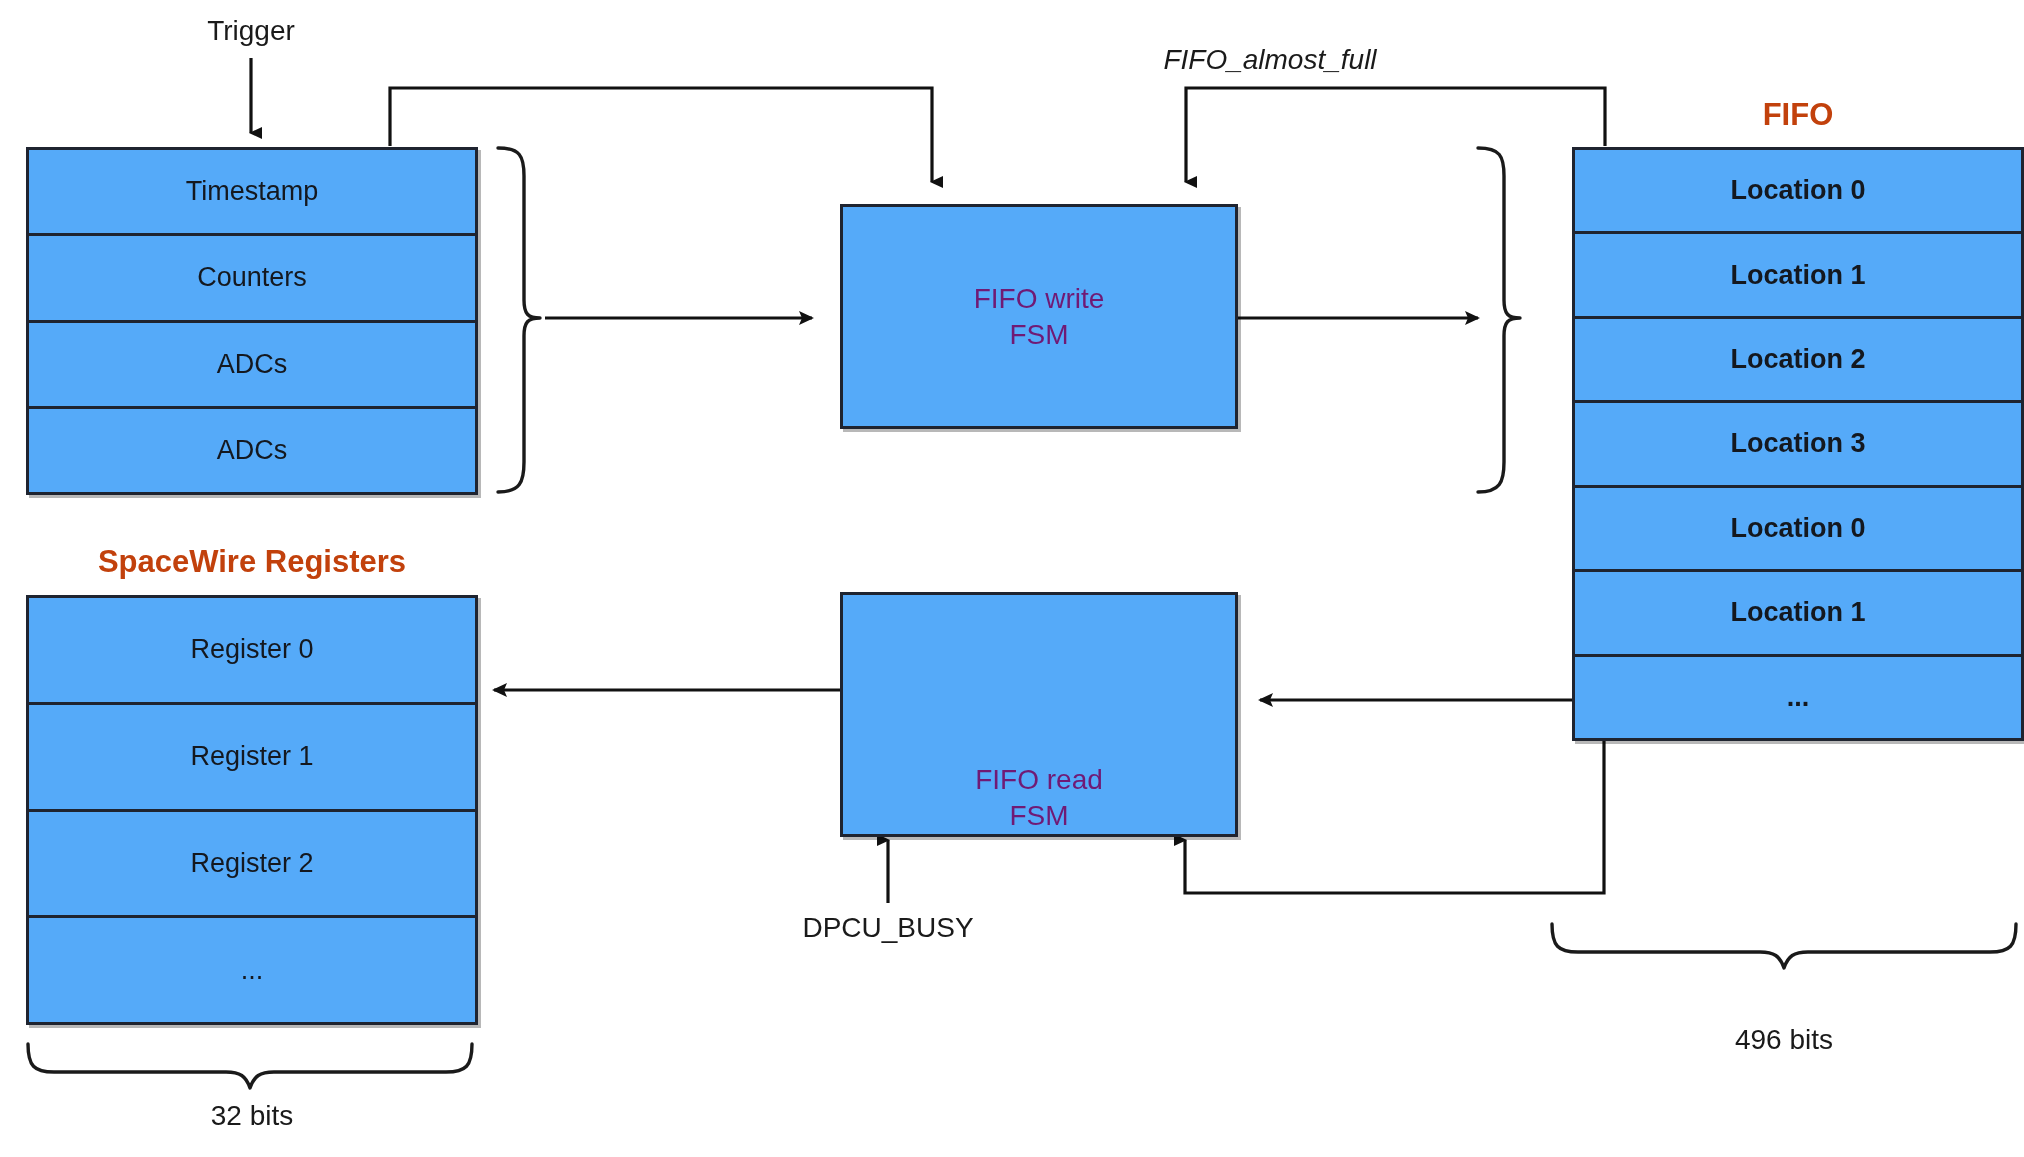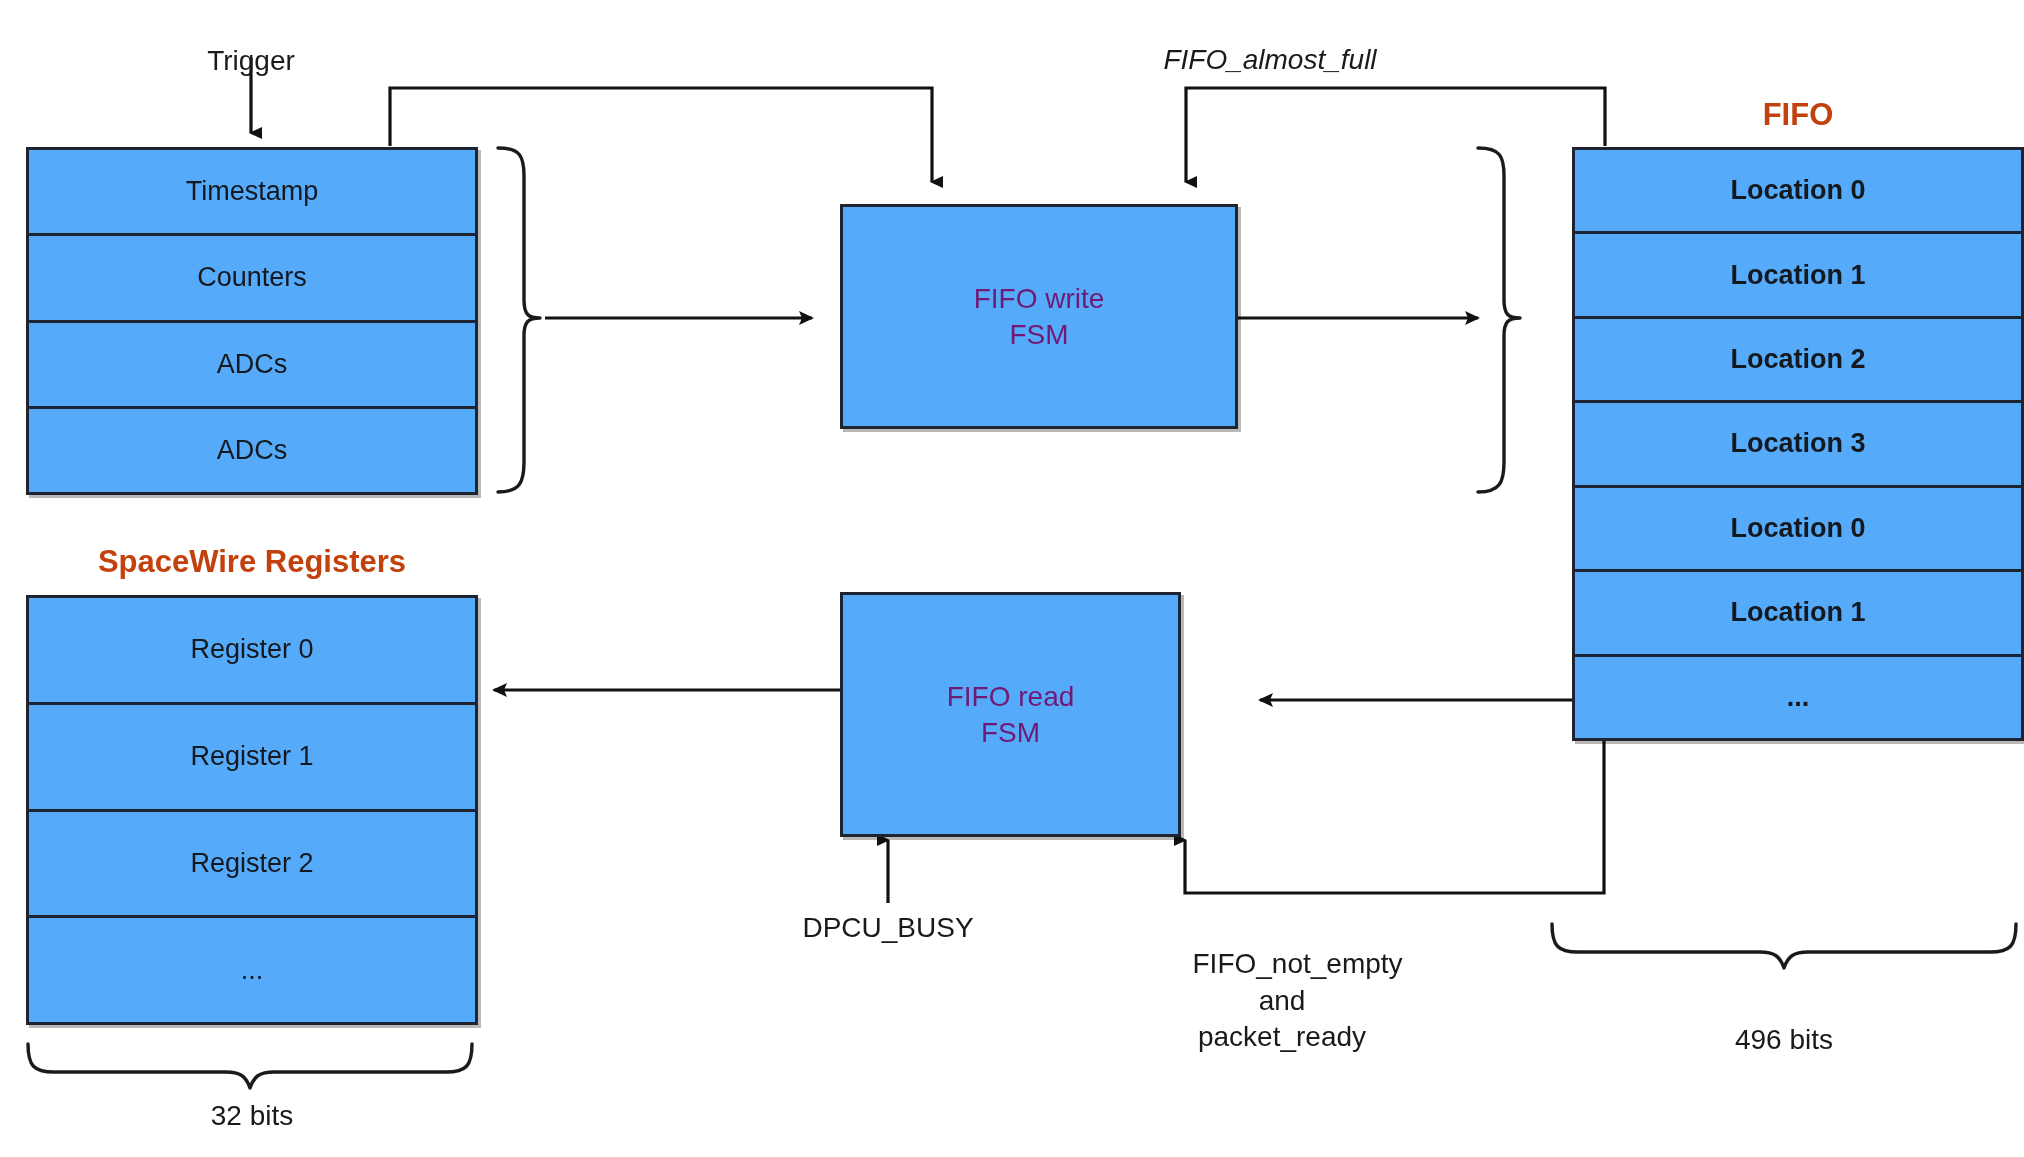--- a/index.html
+++ b/index.html
@@ -162,47 +162,42 @@
 
   <div class="caption" style="left:26px; top:1098px; width:452px;">32 bits</div>
 
   <div class="box" style="left:840px; top:204px; width:398px; height:225px;">
     <div class="fsm-label">
       <span>FIFO write</span><br>
       <span>FSM</span>
     </div>
   </div>
 
-  <div class="box" style="left:840px; top:592px; width:341px; height:245px;">
+  <div class="box" style="left:840px; top:592px; width:398px; height:245px;align-items:flex-end;">
     <div class="fsm-label">
       <span>FIFO read</span><br>
       <span>FSM</span>
     </div>
   </div>
 
   <div class="heading" style="left:1572px; top:97px; width:452px;">FIFO</div>
 
   <div class="stack" style="left:1572px; top:147px; width:452px; height:594px;font-weight:bold;">
     <div class="cell">Location 0</div>
     <div class="cell">Location 1</div>
     <div class="cell">Location 2</div>
     <div class="cell">Location 3</div>
     <div class="cell">Location 0</div>
     <div class="cell">Location 1</div>
     <div class="cell">...</div>
   </div>
 
   <div class="caption" style="left:1552px; top:1022px; width:464px;">496 bits</div>
 
-  <div class="caption" style="left:151px; top:13px; width:200px;margin-top:30px;">Trigger</div>
+  <div class="caption" style="left:151px; top:13px; width:200px;">Trigger</div>
 
 
   <div class="caption" style="left:1060px; top:42px; width:420px;font-style:italic;">FIFO_almost_full</div>
 
   <div class="caption" style="left:688px; top:910px; width:400px;">DPCU_BUSY</div>
 
-  <div class="caption" style="left:1082px; top:910px; width:400px;">
-    <span>FIFO_not_empty</span>
-<span>and</span>
-<span>packet_ready</span>
-  </div>
 
 </div>
 
 </body></html>

